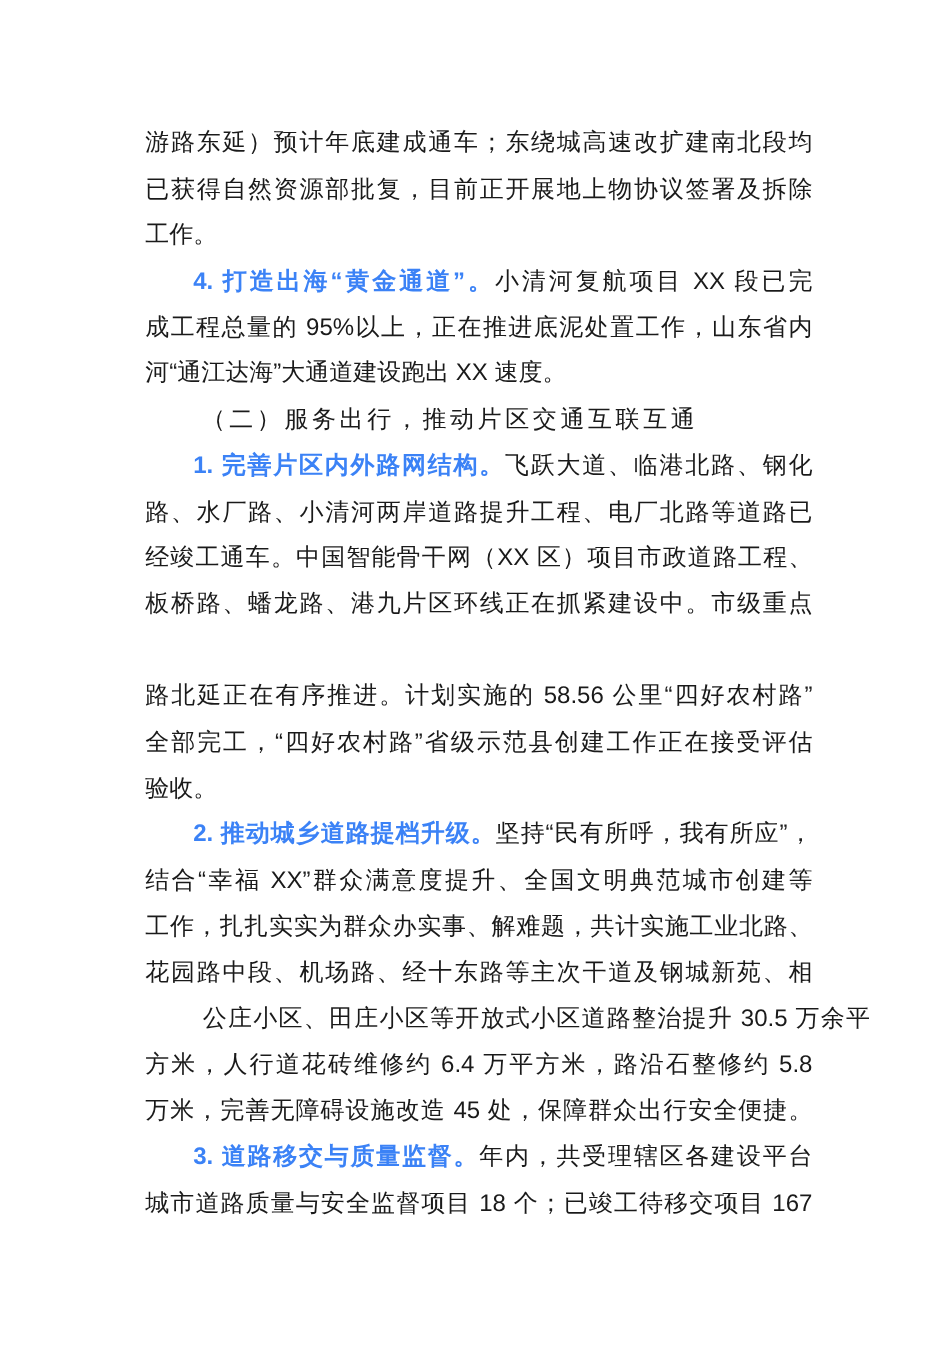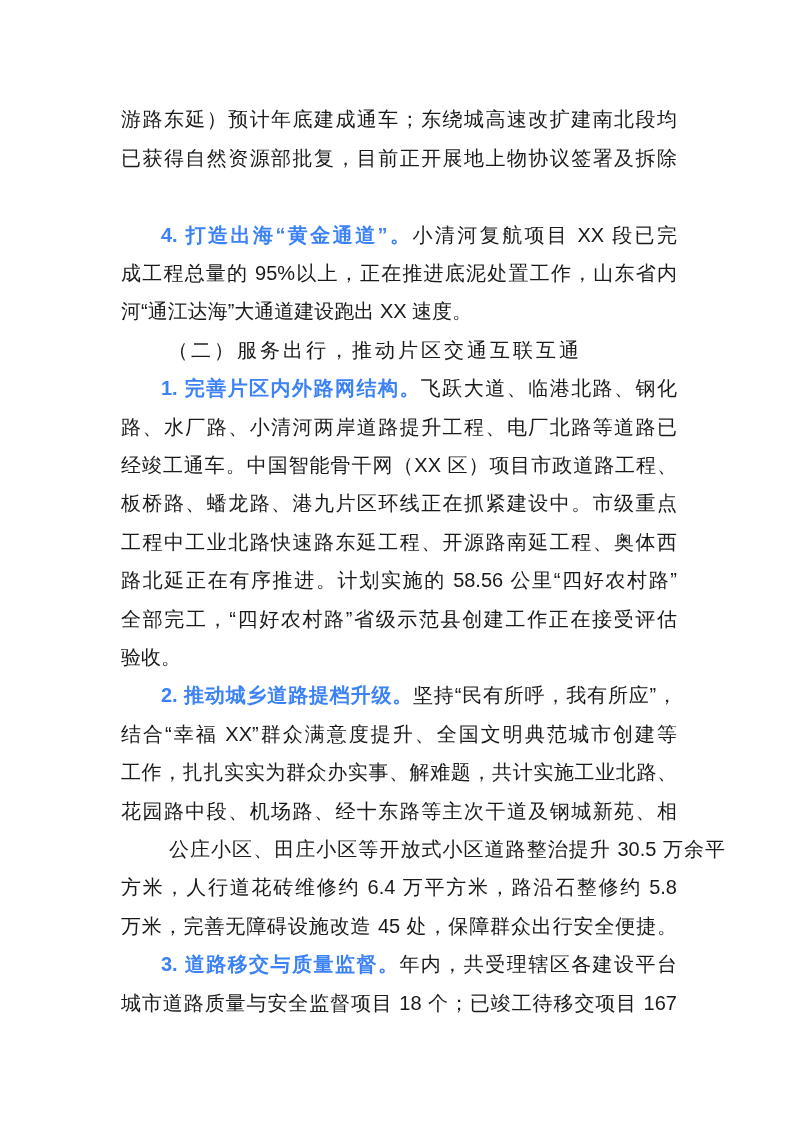--- a/index.html
+++ b/index.html
@@ -23,36 +23,36 @@
   .line.section { left: 168px; width: 420px; text-align-last: left; letter-spacing: 3px; }
   .bold { font-weight: bold; color: #3b82f6; }
 </style>
 </head>
 <body>
 
 <div class="page">
 
   <div class="line" style="top:100px;">游路东延）预计年底建成通车；东绕城高速改扩建南北段均</div>
   <div class="line" style="top:139px;">已获得自然资源部批复，目前正开展地上物协议签署及拆除</div>
+  <div class="line last" style="top:177px;">工作。</div>
 
   <div class="line indent" style="top:216px;">
     <span class="bold">4. 打造出海“黄金通道”。</span><span>小清河复航项目 XX 段已完</span>
   </div>
   <div class="line" style="top:254px;">成工程总量的 95%以上，正在推进底泥处置工作，山东省内</div>
   <div class="line last" style="top:292px;">河“通江达海”大通道建设跑出 XX 速度。</div>
 
   <div class="line section" style="top:331px;">（二）服务出行，推动片区交通互联互通</div>
 
   <div class="line indent" style="top:369px;">
     <span class="bold">1. 完善片区内外路网结构。</span><span>飞跃大道、临港北路、钢化</span>
   </div>
   <div class="line" style="top:408px;">路、水厂路、小清河两岸道路提升工程、电厂北路等道路已</div>
   <div class="line" style="top:484px;">板桥路、蟠龙路、港九片区环线正在抓紧建设中。市级重点</div>
   <div class="line" style="top:446px;">经竣工通车。中国智能骨干网（XX 区）项目市政道路工程、</div>
-  <div class="line" style="top:523px;">工程中工业北路快速路东延工程、开源路南延工程、奥体西</div>
   <div class="line" style="top:561px;">路北延正在有序推进。计划实施的 58.56 公里“四好农村路”</div>
   <div class="line" style="top:600px;">全部完工，“四好农村路”省级示范县创建工作正在接受评估</div>
   <div class="line last" style="top:638px;">验收。</div>
 
   <div class="line indent" style="top:676px;">
     <span class="bold">2. 推动城乡道路提档升级。</span><span>坚持“民有所呼，我有所应”，</span>
   </div>
   <div class="line" style="top:753px;">工作，扎扎实实为群众办实事、解难题，共计实施工业北路、</div>
   <div class="line" style="top:715px;">结合“幸福 XX”群众满意度提升、全国文明典范城市创建等</div>
   <div class="line" style="top:792px;">花园路中段、机场路、经十东路等主次干道及钢城新苑、相</div>

